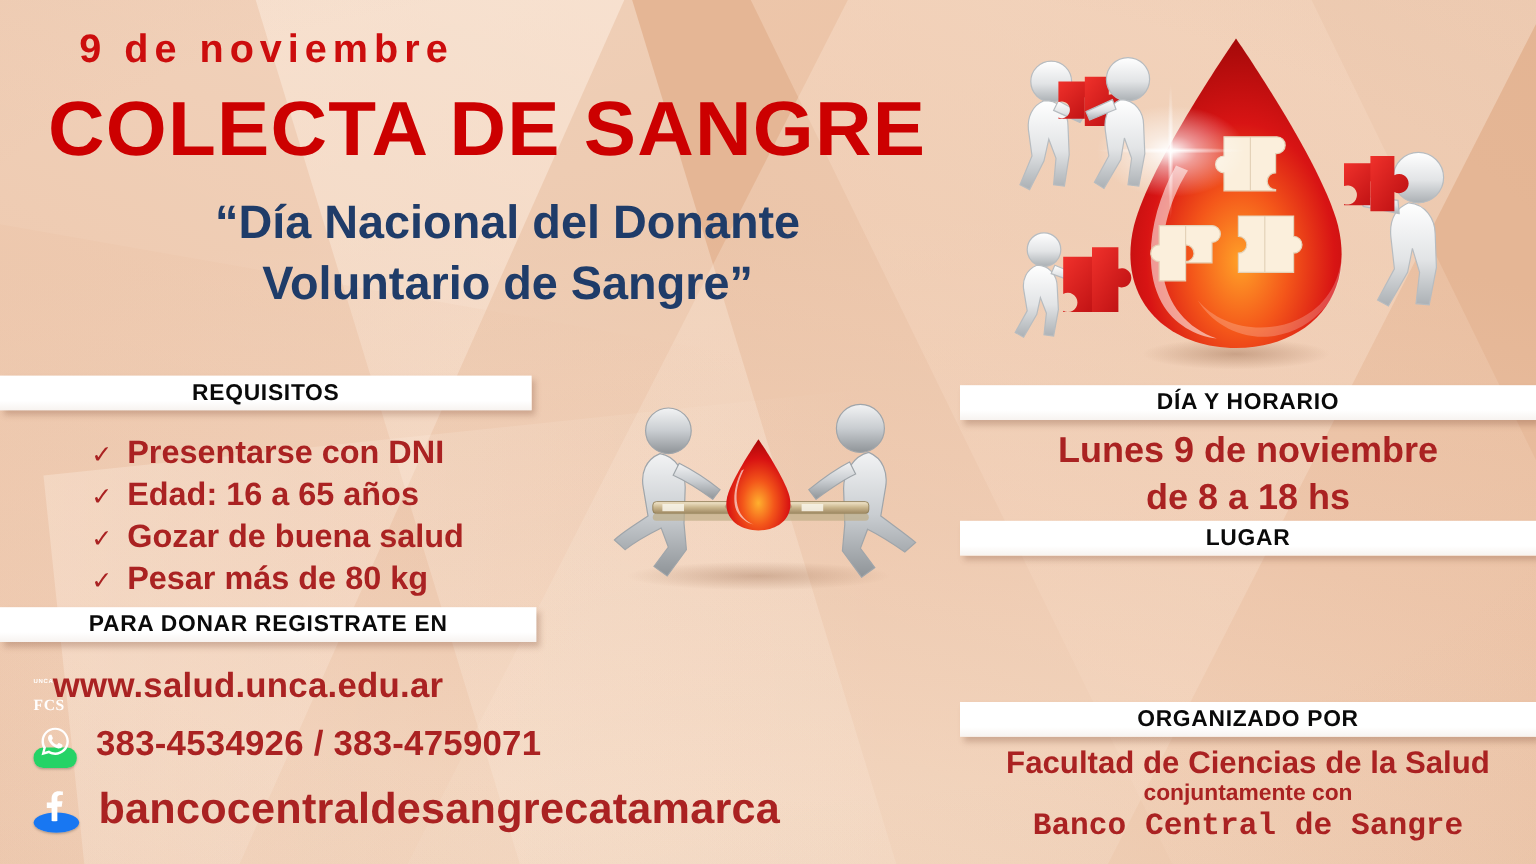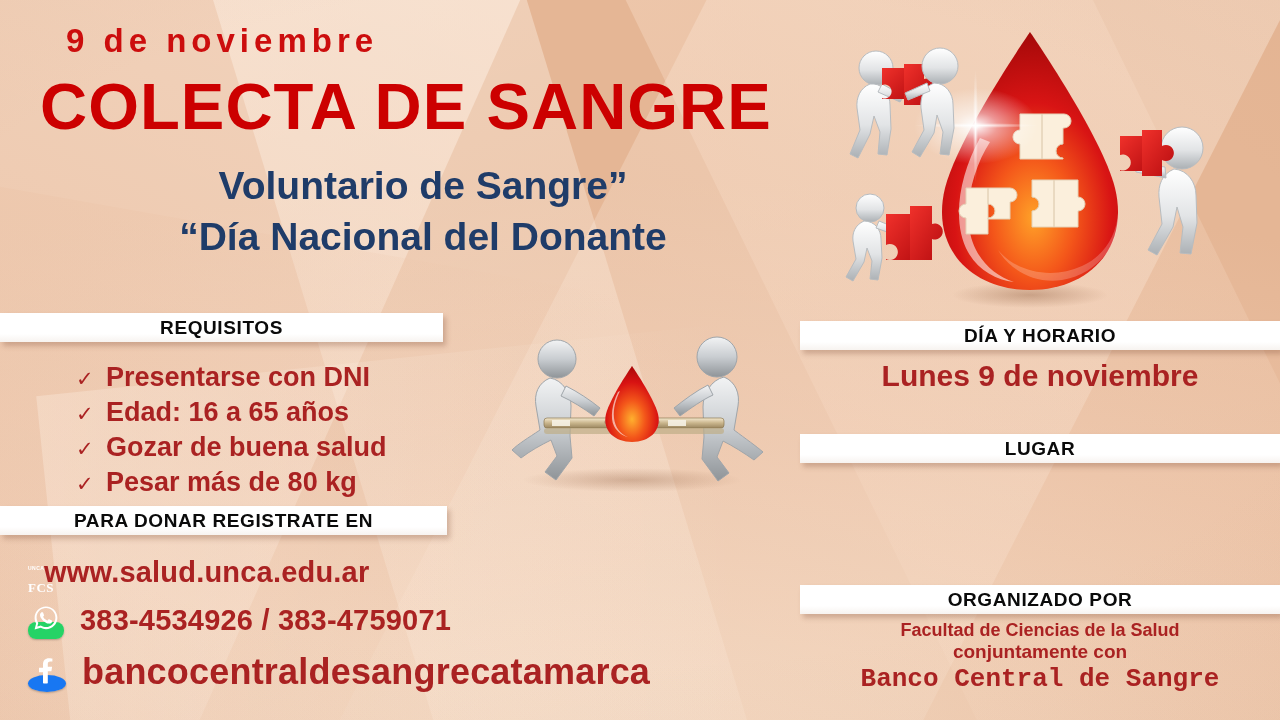--- a/index.html
+++ b/index.html
@@ -145,21 +145,21 @@
     font-size:30px;font-weight:bold;color:#AA2222;line-height:1.30;
   }
   .r-lugar{
     position:absolute;left:818px;top:478px;width:455px;
     font-size:25px;font-weight:bold;color:#AA2222;line-height:1.30;text-align:left;
   }
   .r-org{
     position:absolute;left:800px;top:620px;width:480px;text-align:center;
     color:#AA2222;line-height:1.18;
   }
-  .r-org .l1{font-size:18px;font-weight:bold;}
+  .r-org .l1{font-size:26px;font-weight:bold;}
   .r-org .l2{font-size:19px;font-weight:bold;}
   .r-org .l3{font-size:26px;font-weight:bold;font-family:Liberation Mono, monospace;}
 
   
   .art-drop{position:absolute;left:830px;top:18px;width:400px;height:300px;}
   .art-stretcher{position:absolute;left:482px;top:322px;width:300px;height:180px;}
 </style>
 </head>
 <body>
 
@@ -170,22 +170,22 @@
   <div class="ray ray-b"></div>
   <div class="ray ray-c"></div>
   <div class="ray ray-d"></div>
   <div class="ray ray-e"></div>
   <div class="ray ray-f"></div>
   <div class="vign"></div>
 
   <div class="date-line">9 de noviembre</div>
   <div class="main-title">COLECTA DE SANGRE</div>
   <div class="subtitle">
+    <div>“Día Nacional del Donante</div>
     <div>Voluntario de Sangre”</div>
-    <div>“Día Nacional del Donante</div>
   </div>
 
   <div class="art-drop">
     <svg viewBox="0 0 400 300" width="400" height="300">
       <defs>
         <radialGradient id="dropg" cx="52%" cy="72%" r="72%">
           <stop offset="0%" stop-color="#FFA128"></stop>
           <stop offset="32%" stop-color="#F4571A"></stop>
           <stop offset="62%" stop-color="#D81414"></stop>
           <stop offset="100%" stop-color="#A40909"></stop>
@@ -377,20 +377,21 @@
       <span class="ctext">bancocentraldesangrecatamarca</span>
     </div>
 
   </div>
 
   <div class="banner b-dia">
     <span>DÍA Y HORARIO</span>
   </div>
   <div class="r-dia">
     <div>Lunes 9 de noviembre</div>
+    <div>de 8 a 18 hs</div>
   </div>
 
   <div class="banner b-lugar">
     <span>LUGAR</span>
   </div>
 
   <div class="banner b-org">
     <span>ORGANIZADO POR</span>
   </div>
   <div class="r-org">

